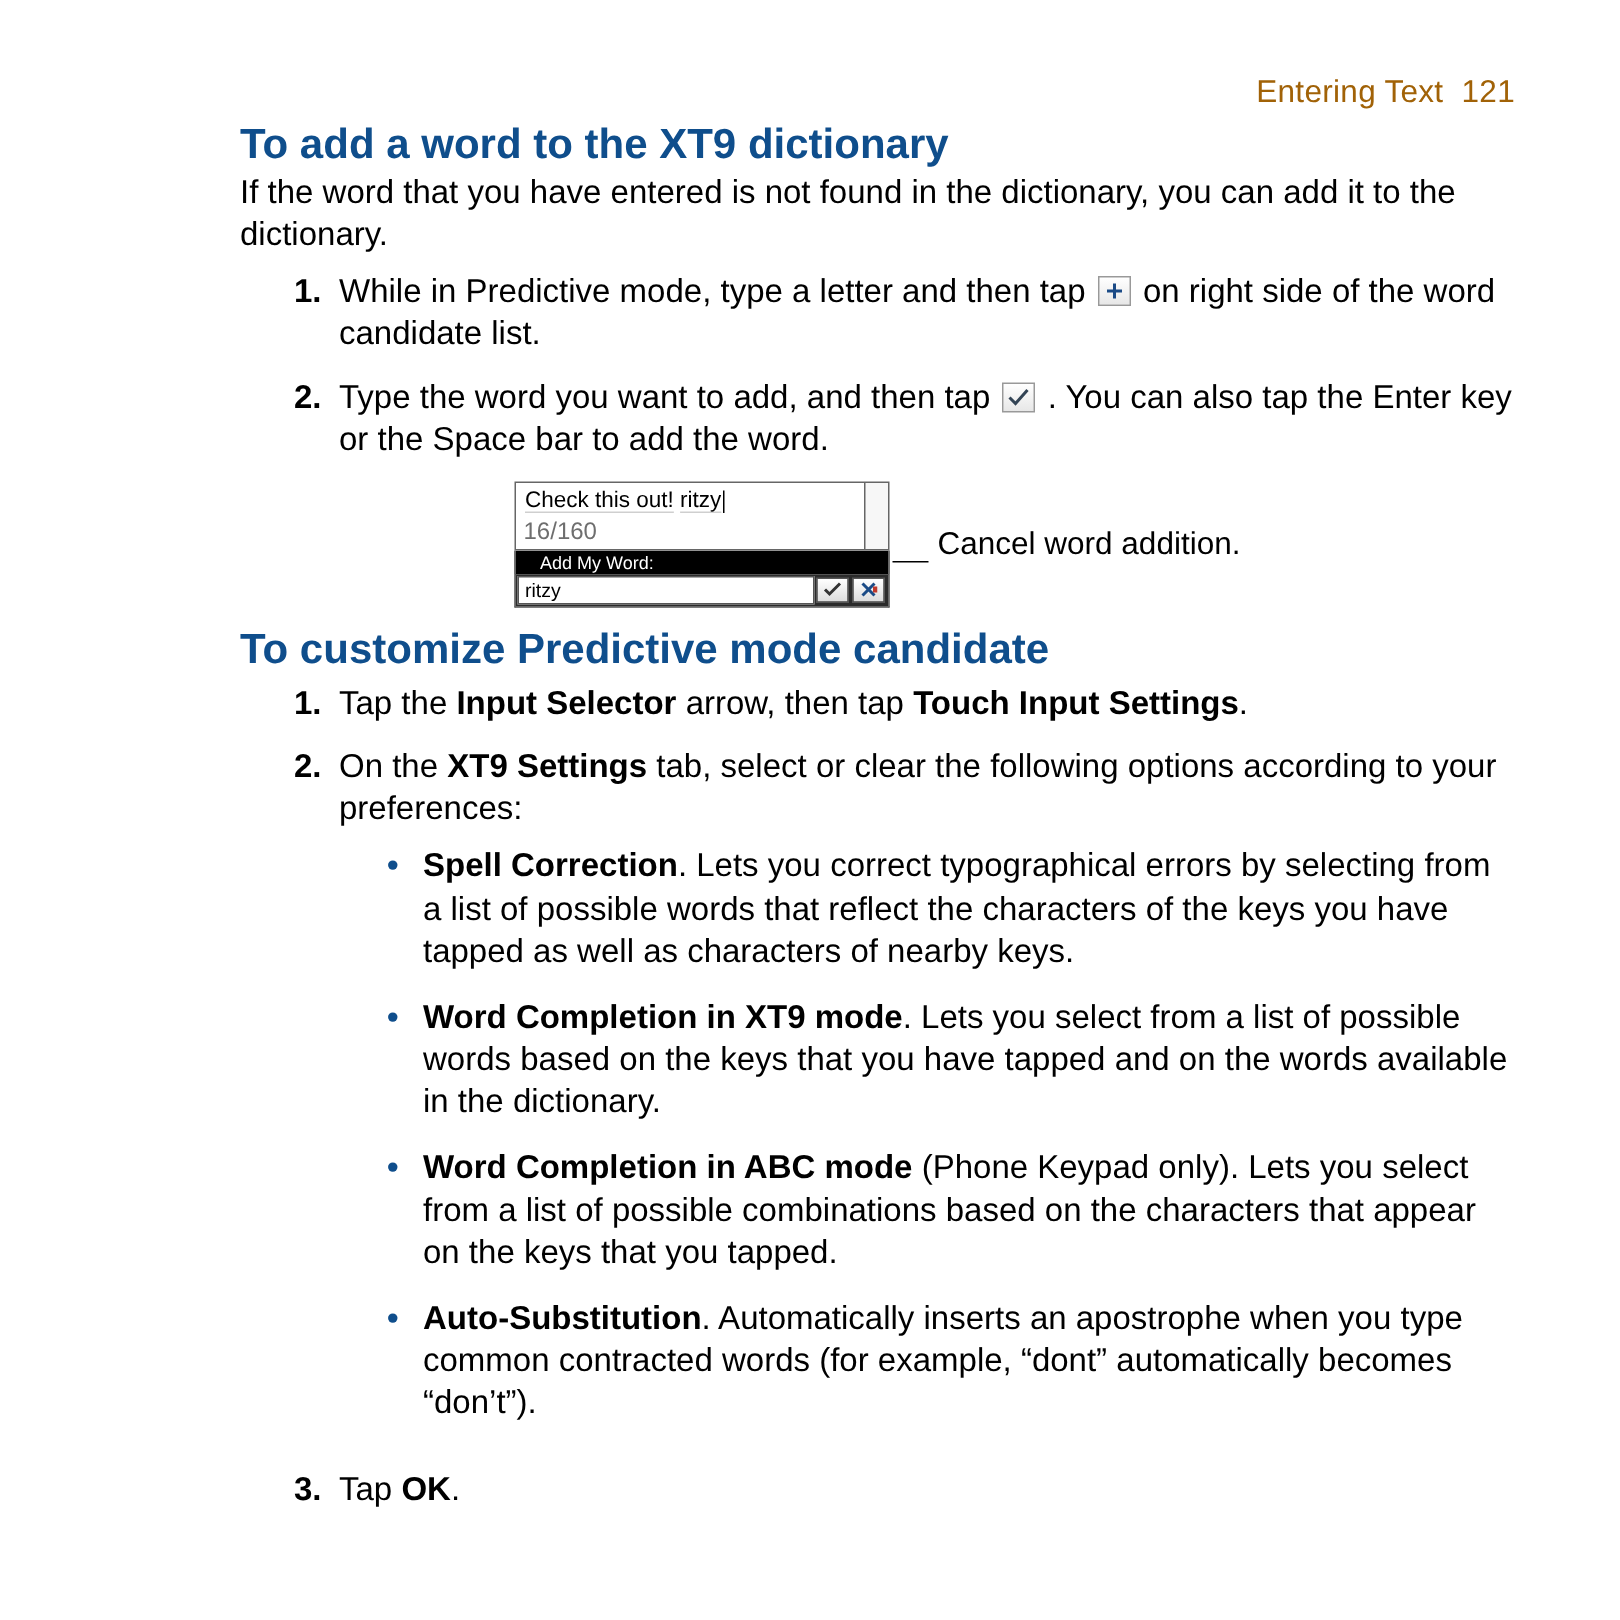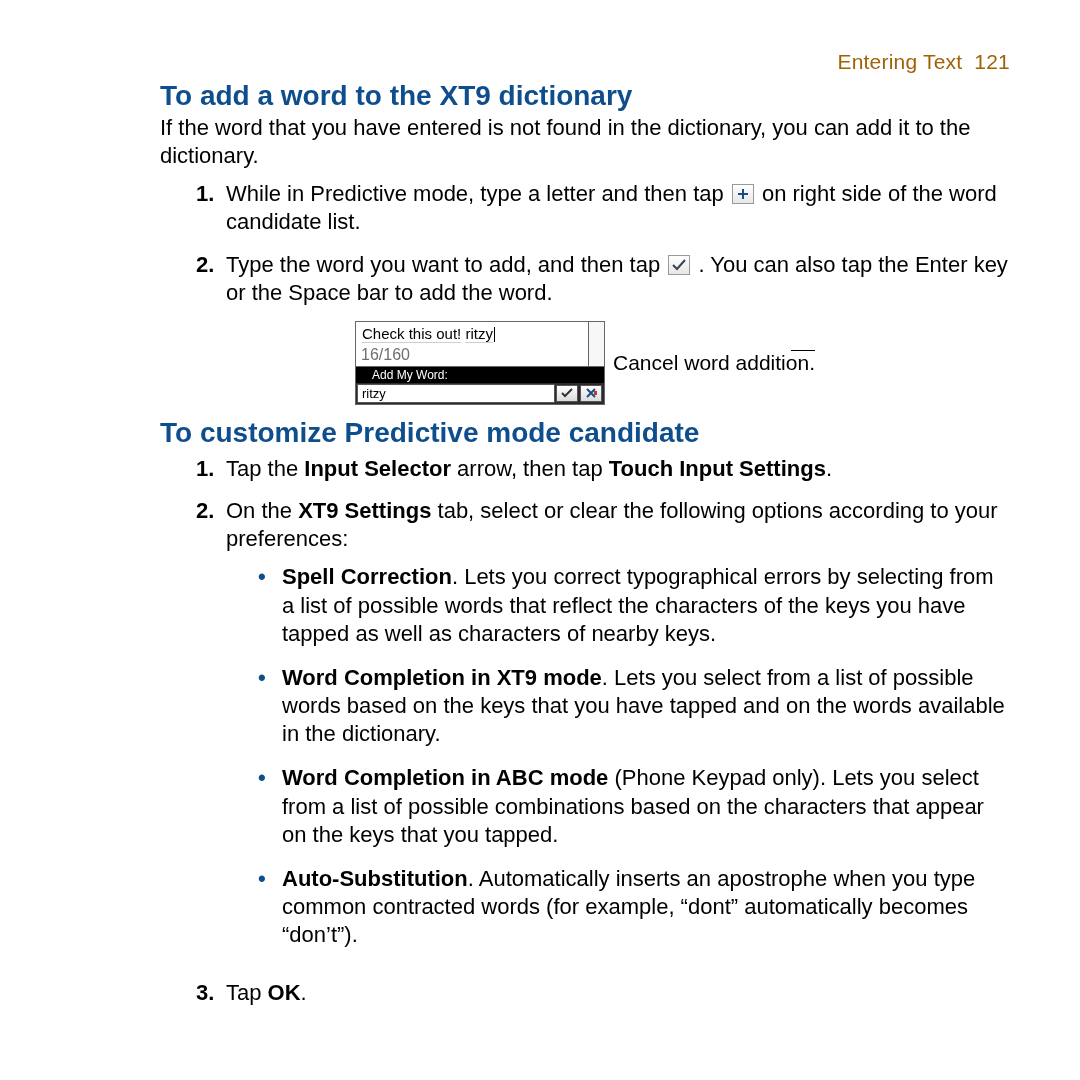--- a/index.html
+++ b/index.html
@@ -155,21 +155,20 @@
     display: flex;
     align-items: center;
     justify-content: center;
     position: relative;
   }
   .phonebox .inputrow .btn svg { display: block; }
   .callout {
     display: flex;
     align-items: flex-end;
     margin-left: 2px;
-    flex-direction: column;
   }
   .callout .line {
     width: 24px;
     height: 1px;
     background: #000;
   }
   .callout .label {
     font-size: 21px;
     margin-left: 6px;
   }

